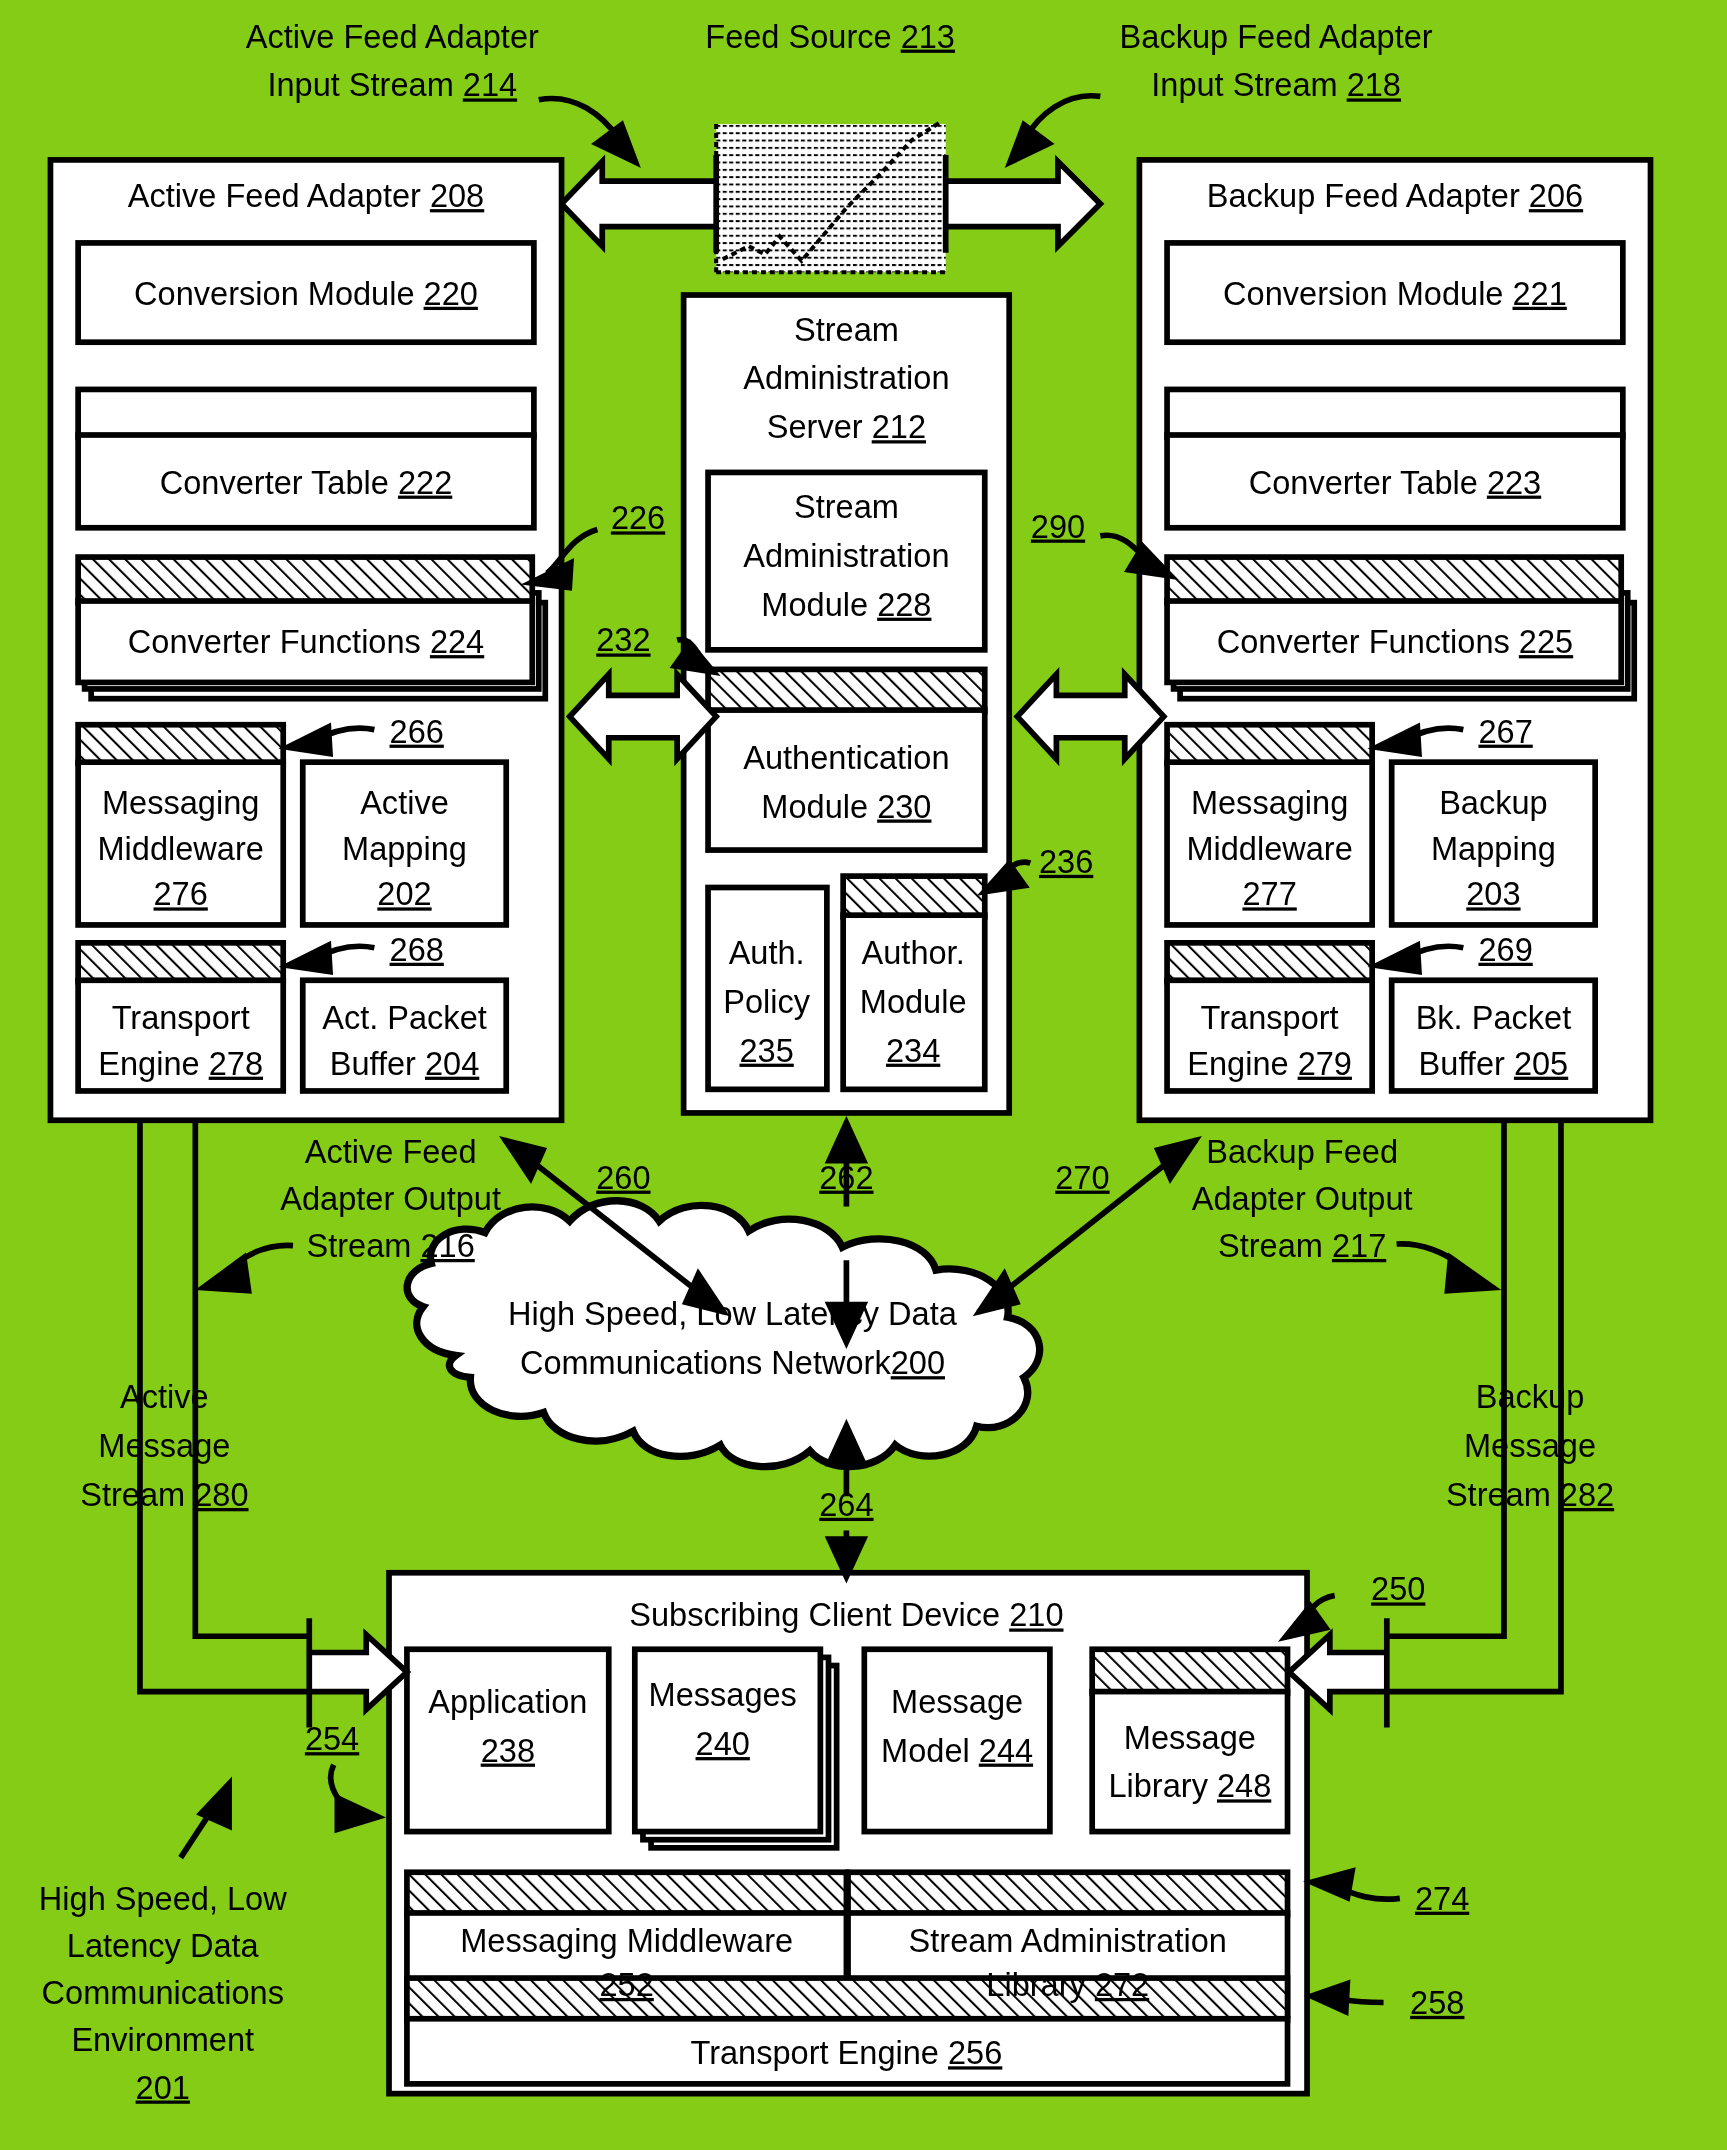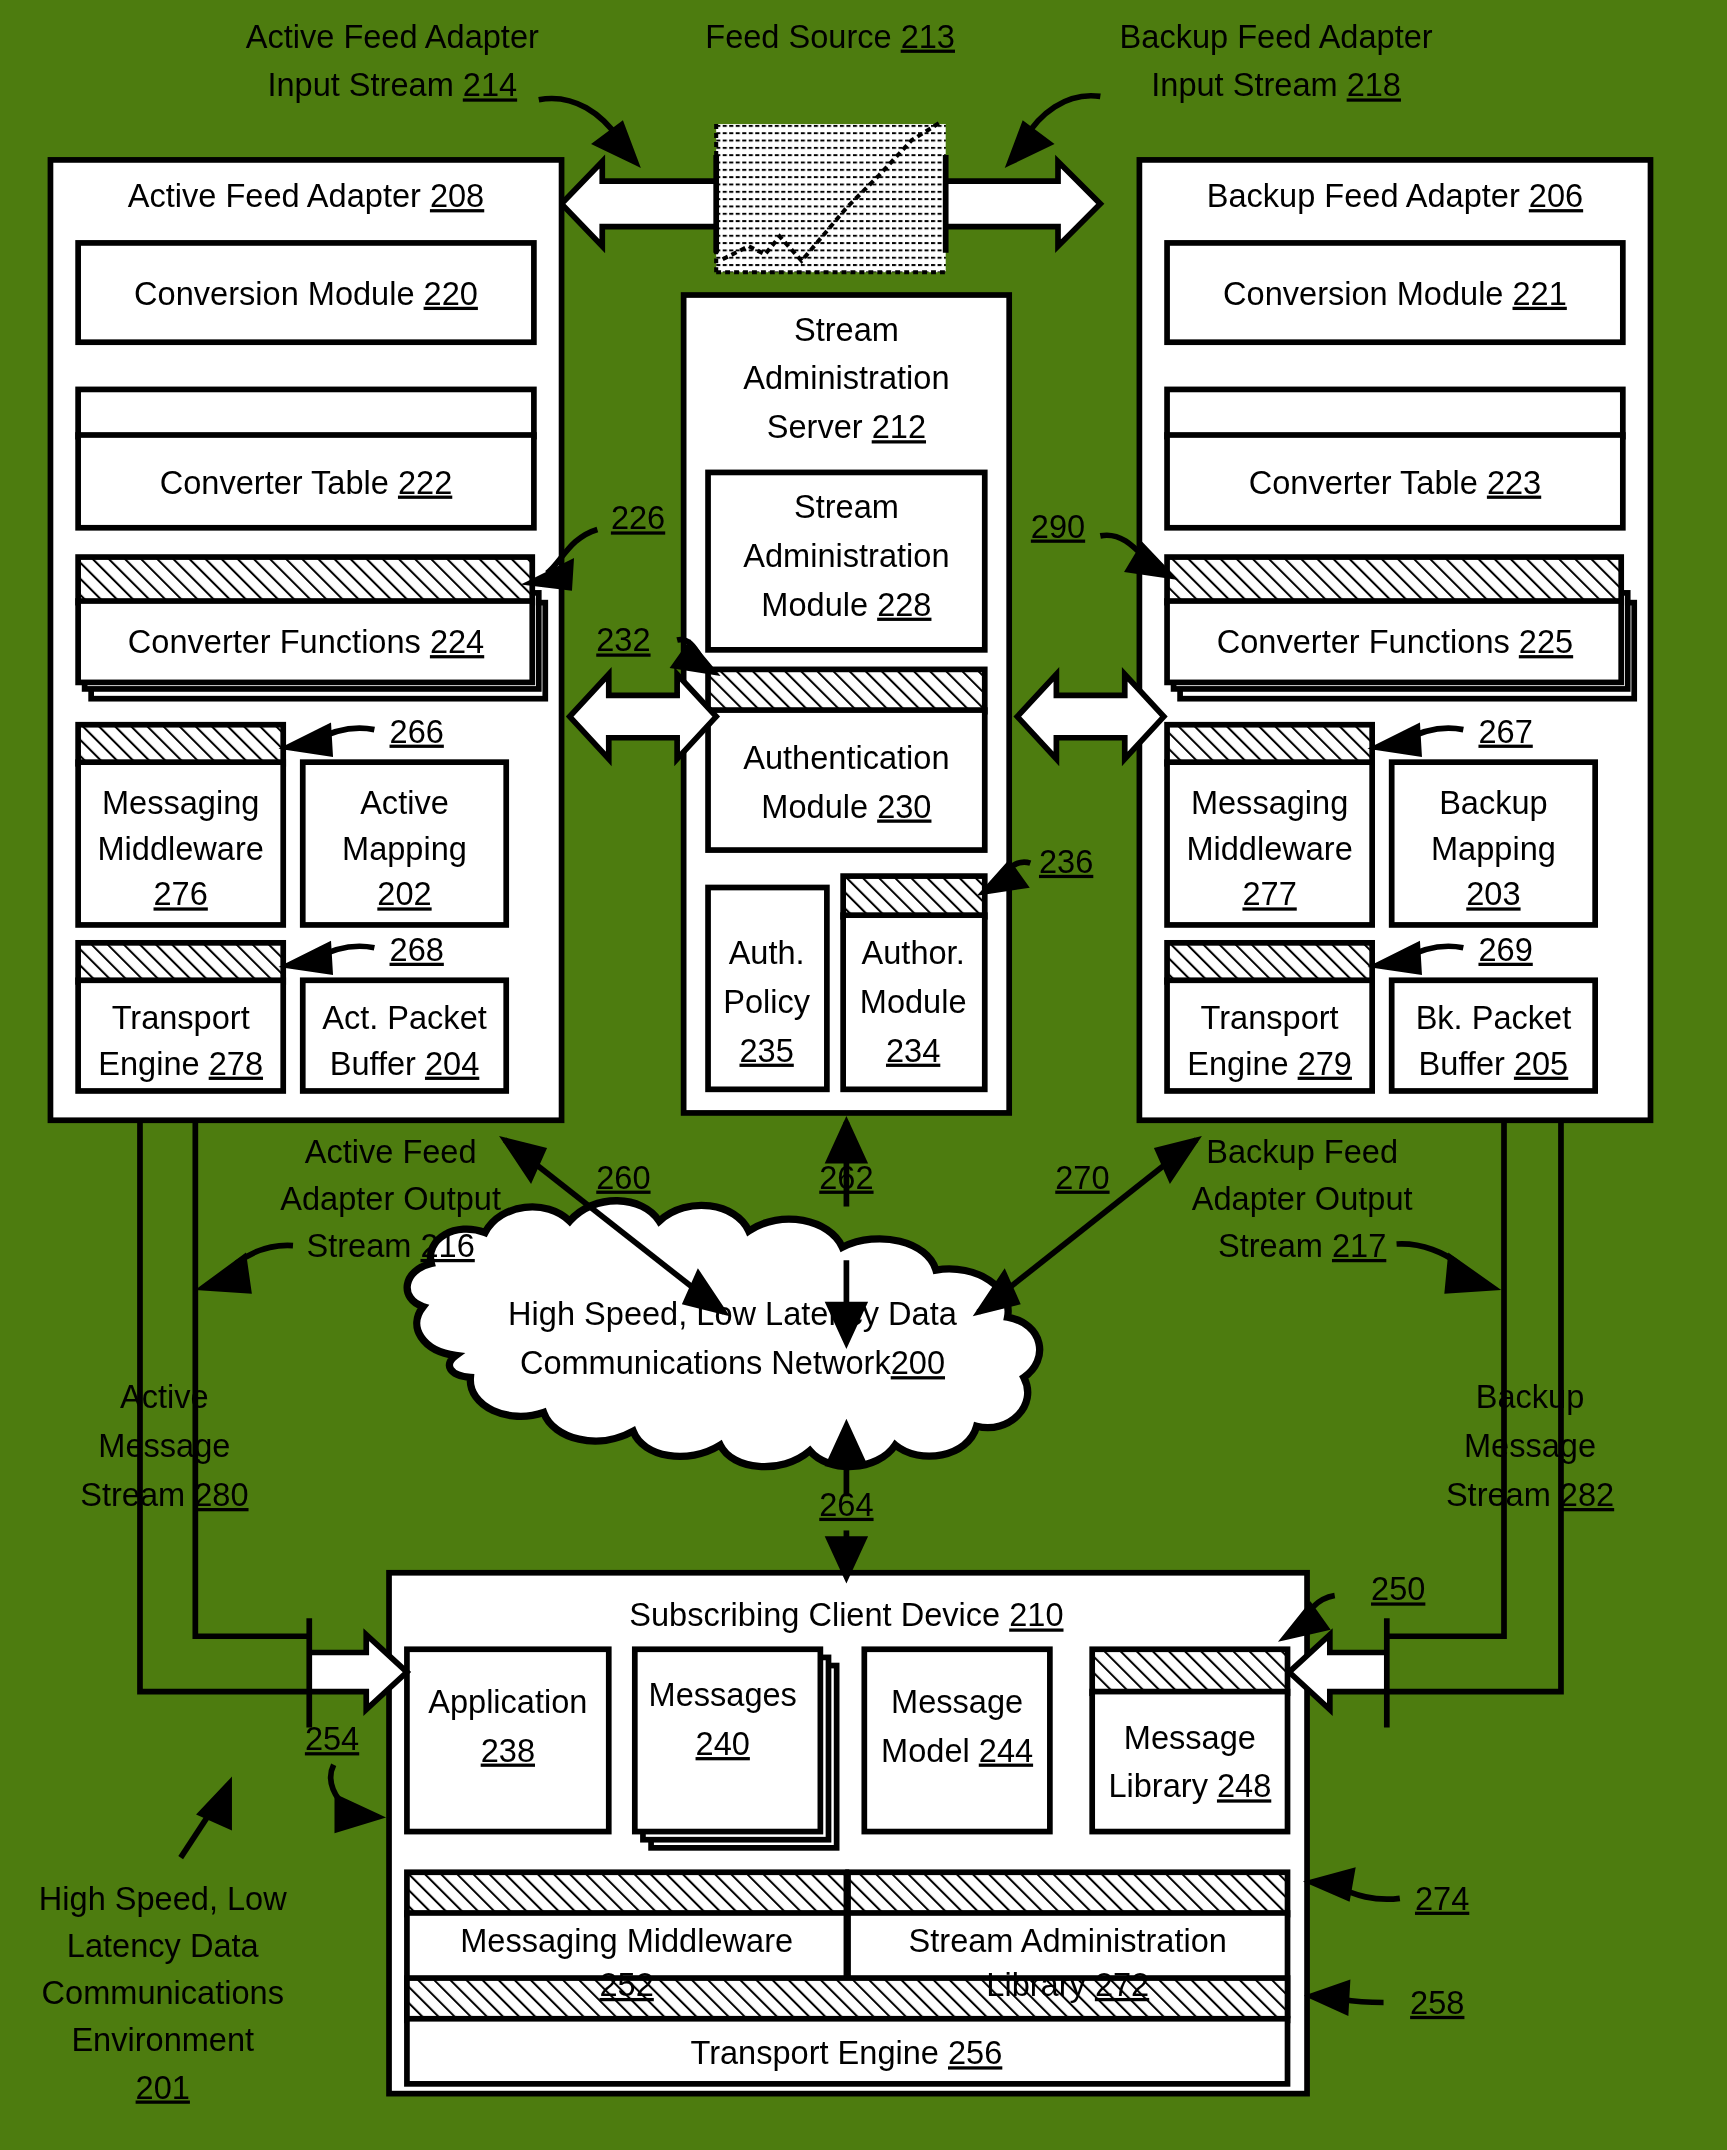--- a/index.html
+++ b/index.html
@@ -1,17 +1,17 @@
 <!DOCTYPE html>
 <html style="font-size:13px"><head>
 <meta charset="utf-8">
 <style>
   html,body{margin:0;padding:0;background:#ffffff;}
   body{width:1727px;height:2151px;overflow:hidden;font-family:"Liberation Sans",sans-serif;}
-  #stage{position:relative;width:1727px;height:2151px;background:#4d7c0f;}
+  #stage{position:relative;width:1727px;height:2151px;background:#84cc16;}
   svg#canvas{position:absolute;left:0;top:0;width:1727px;height:2151px;}
   .bx{fill:#ffffff;stroke:#000000;stroke-width:7;}
   .hatchbar{fill:url(#hatch);stroke:#000000;stroke-width:7;}
   .ln{stroke:#000000;stroke-width:7;fill:none;}
   .blockarrow{fill:#ffffff;stroke:#000000;stroke-width:7;stroke-linejoin:miter;}
   .solidarrow{fill:#000000;stroke:#000000;stroke-width:6;}
   .leader{stroke:#000000;stroke-width:7;fill:none;}
   .cloud{fill:#ffffff;stroke:#000000;stroke-width:9;}
   text{font-family:"Liberation Sans",sans-serif;fill:#000000;}
   .t{font-size:40px;}

